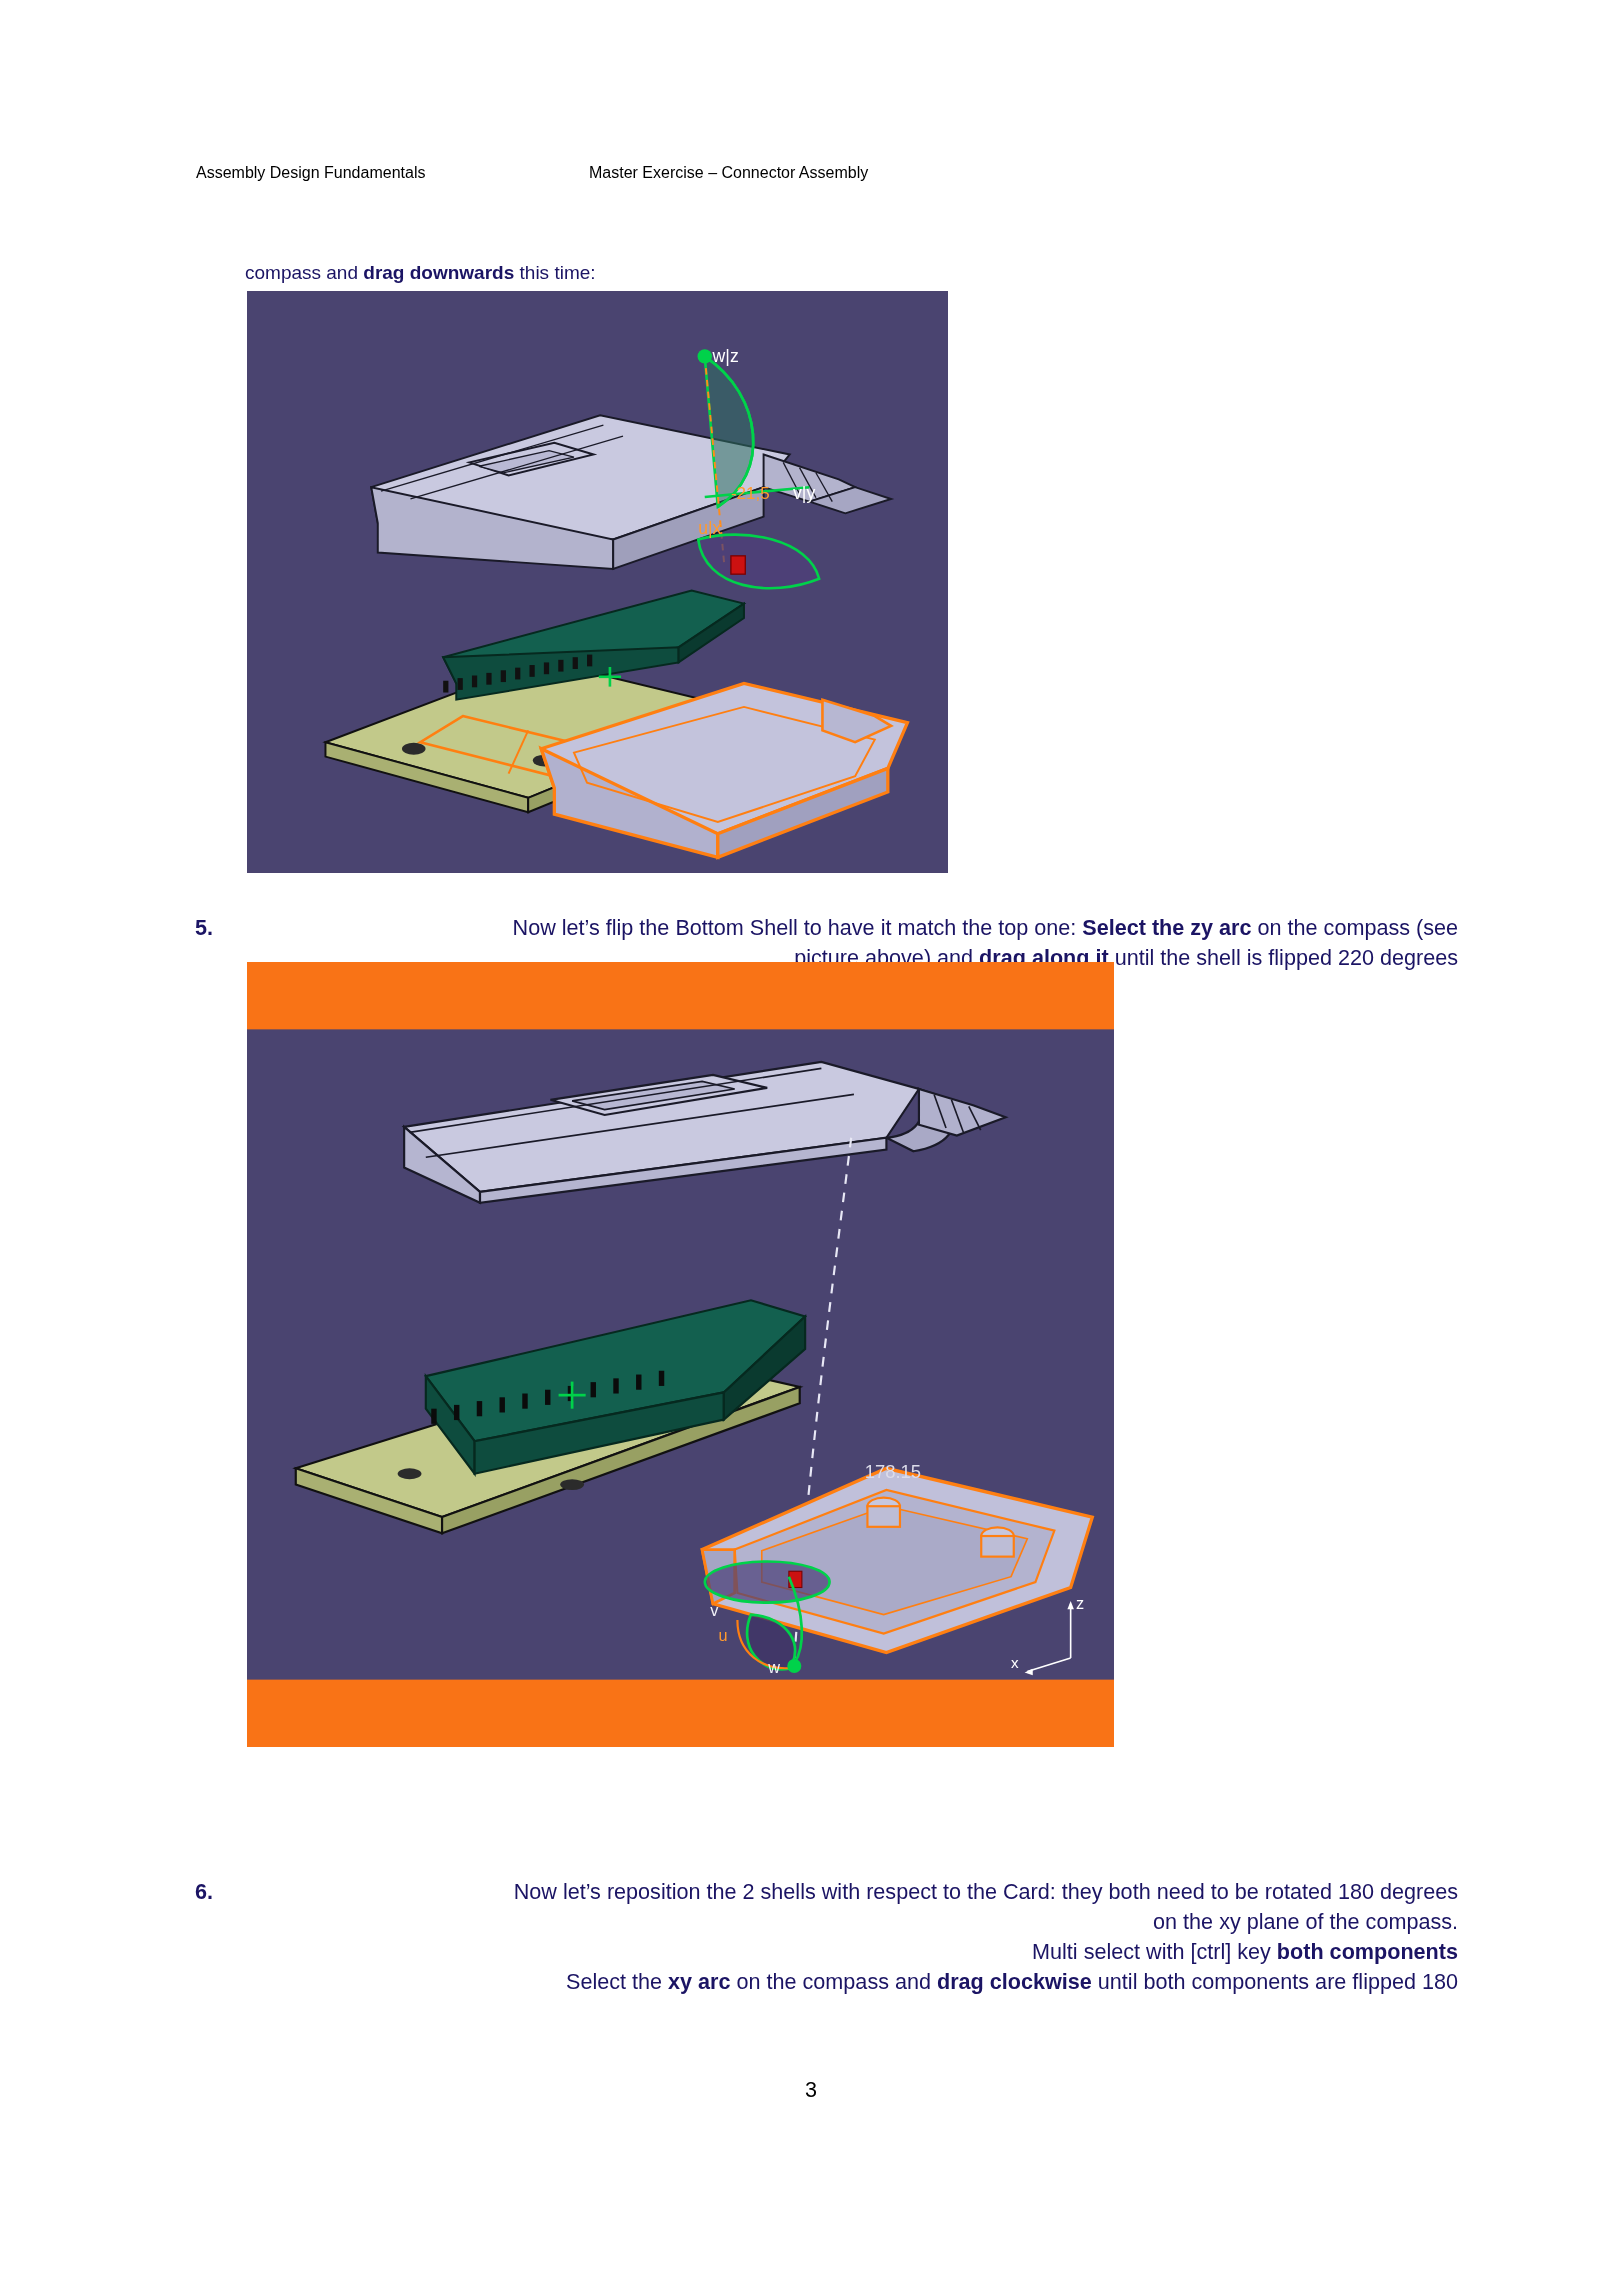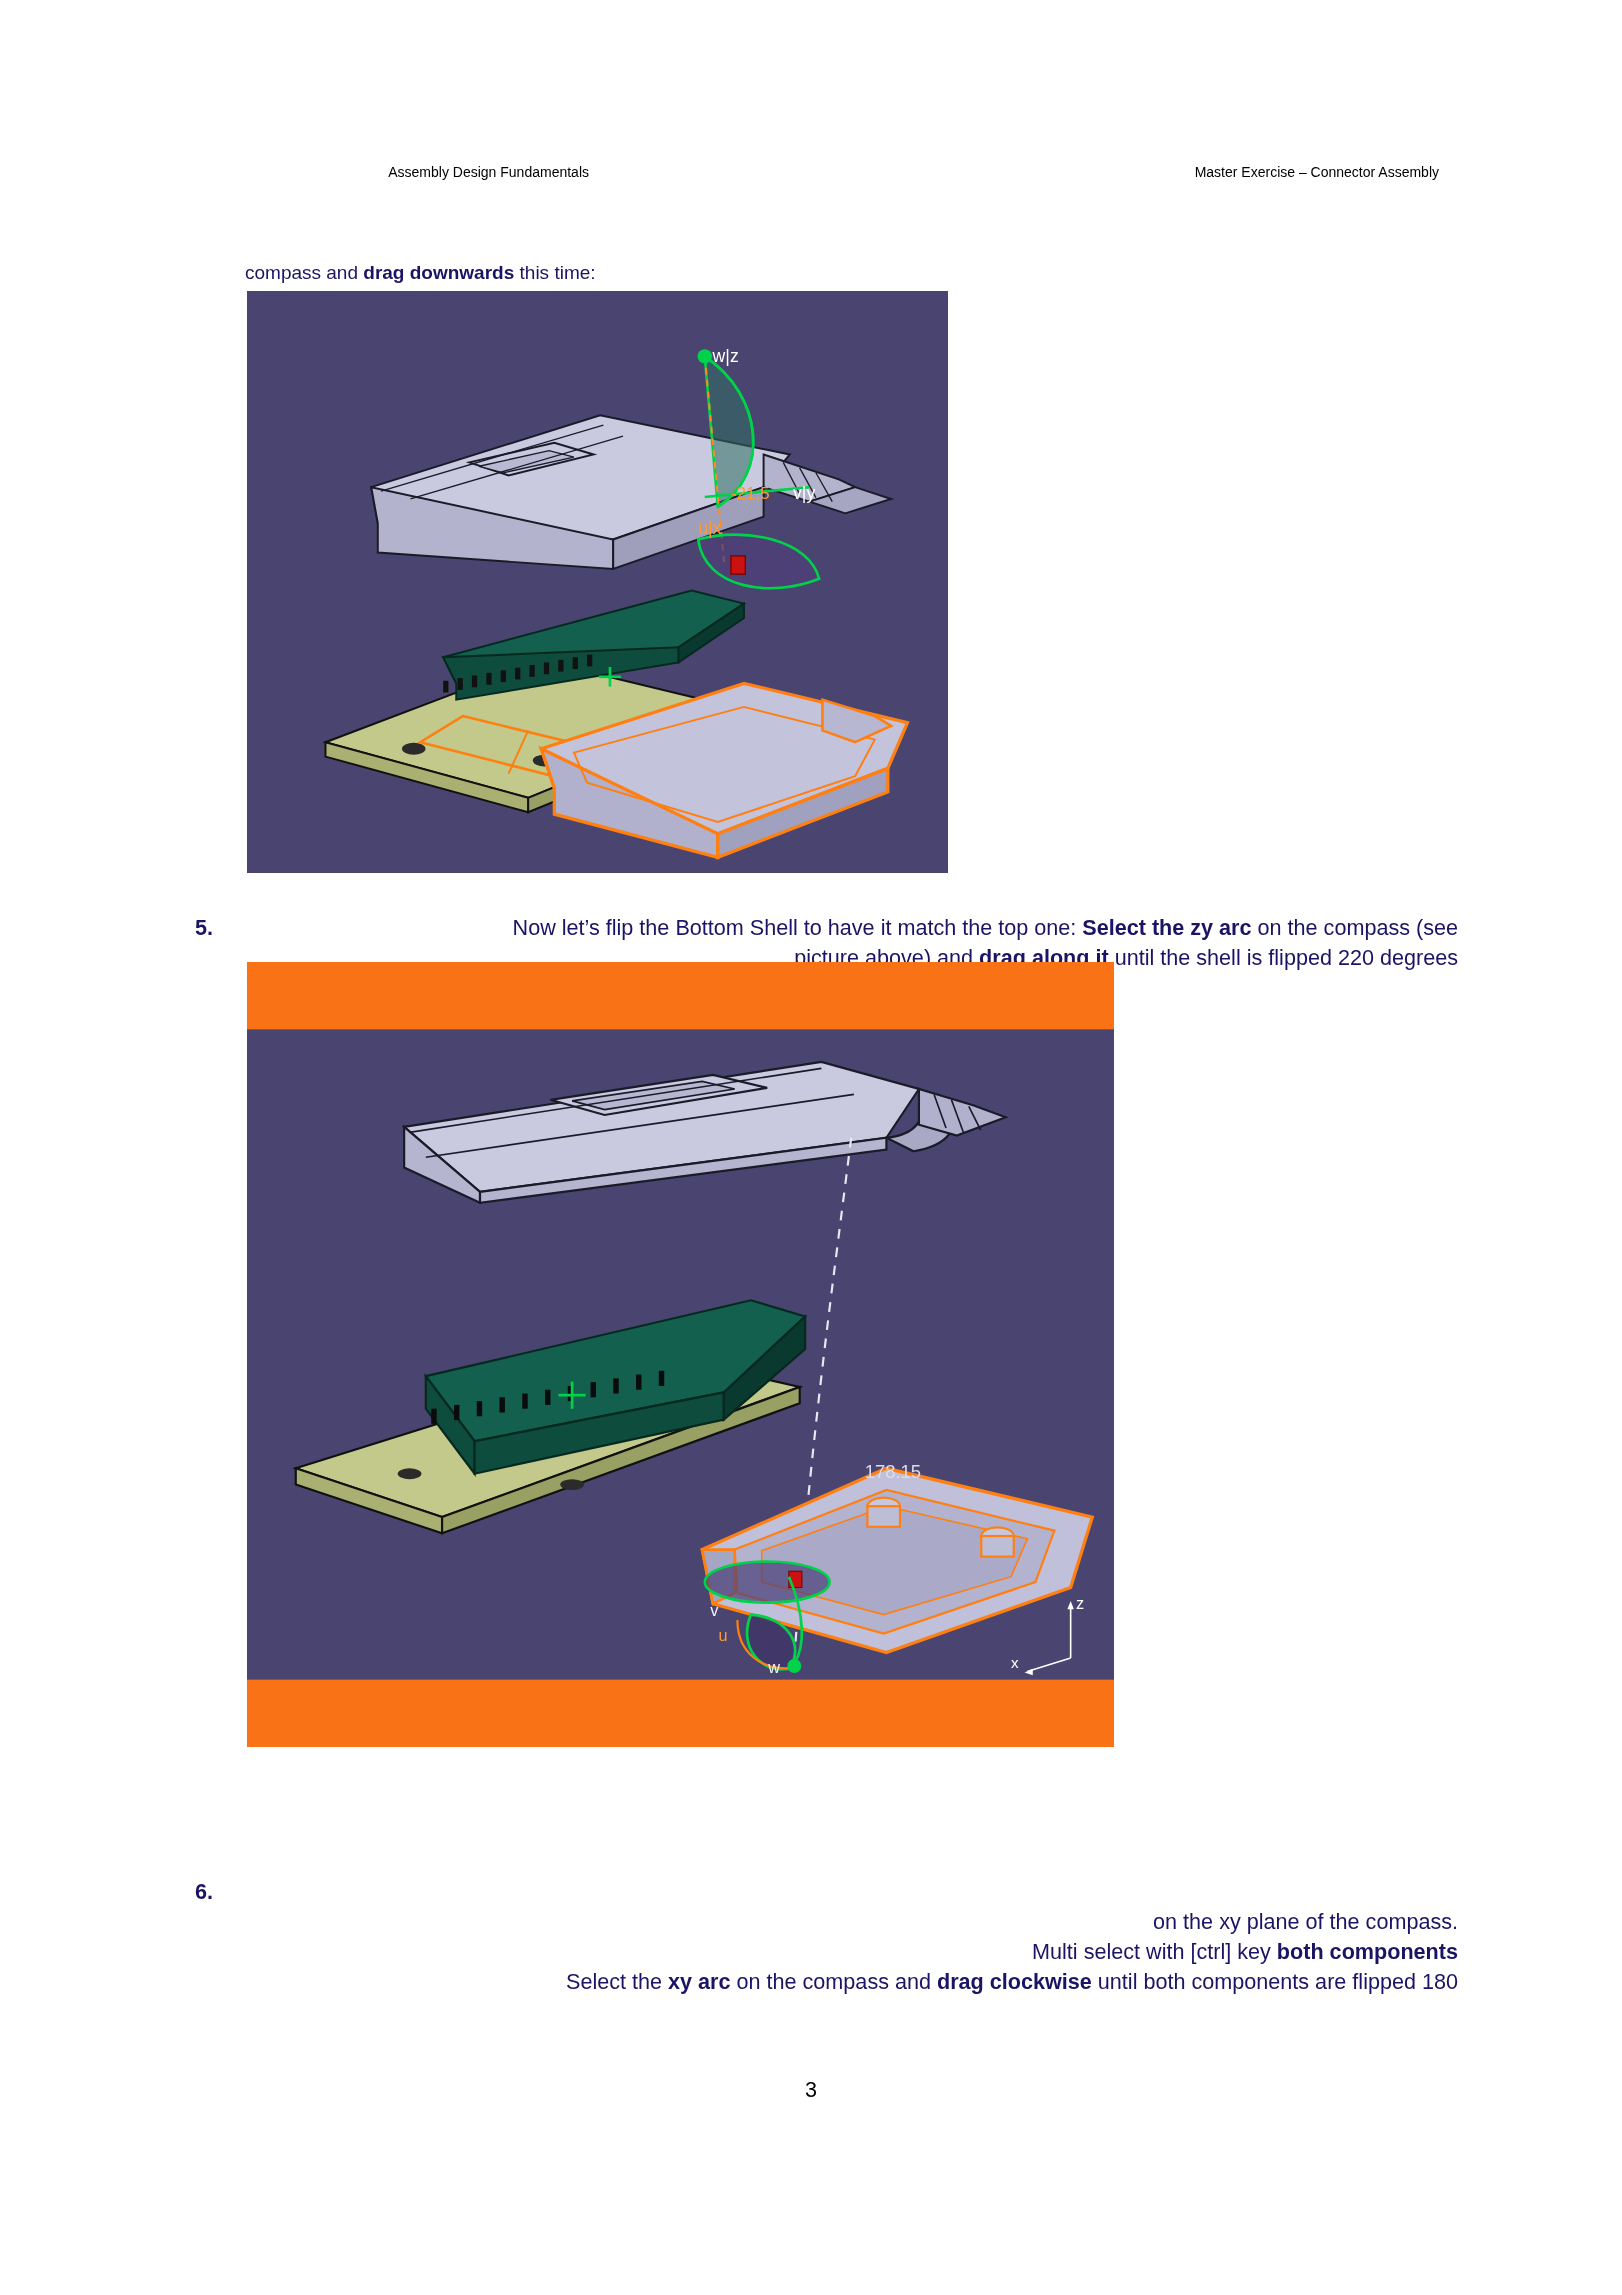--- a/index.html
+++ b/index.html
@@ -22,23 +22,22 @@
     height: 2295px;
     background: #ffffff;
   }
   
   .header {
     position: absolute;
     left: 196px;
     top: 164px;
     width: 1243px;
     display: flex;
-    font-size: 14px;
+    font-size: 16px;
     color: #000000;
-    text-align: right;
   }
   .header .left { width: 393px; }
   .header .right { flex: 1; }
 
   
   .para {
     position: absolute;
     font-size: 19px;
     line-height: 30px;
     color: #1b1464;
@@ -318,21 +317,21 @@
         <line x1="1520" y1="1160" x2="1440" y2="1185" stroke="#ffffff" stroke-width="3"></line>
         <polygon points="1435,1187 1450,1180 1450,1192" fill="#ffffff"></polygon>
         <text x="1410" y="1178" font-family="Liberation Sans, sans-serif" font-size="28" fill="#ffffff">x</text>
       </g>
     </svg>
   </div>
 
   <div class="item" id="item6">
     <div class="num">6.</div>
     <div class="txt">
-      <br>
+      <span>Now let’s reposition the 2 shells with respect to the Card: they both need to be rotated 180 degrees</span><br>
       <span>on the xy plane of the compass.</span><br>
       <span>Multi select with [ctrl] key </span><b>both components</b><br>
       <span>Select the </span><b>xy arc</b><span> on the compass and </span><b>drag clockwise</b><span> until both components are flipped 180</span>
     </div>
   </div>
 
   <div class="pagenum">3</div>
 
 </div>
 

